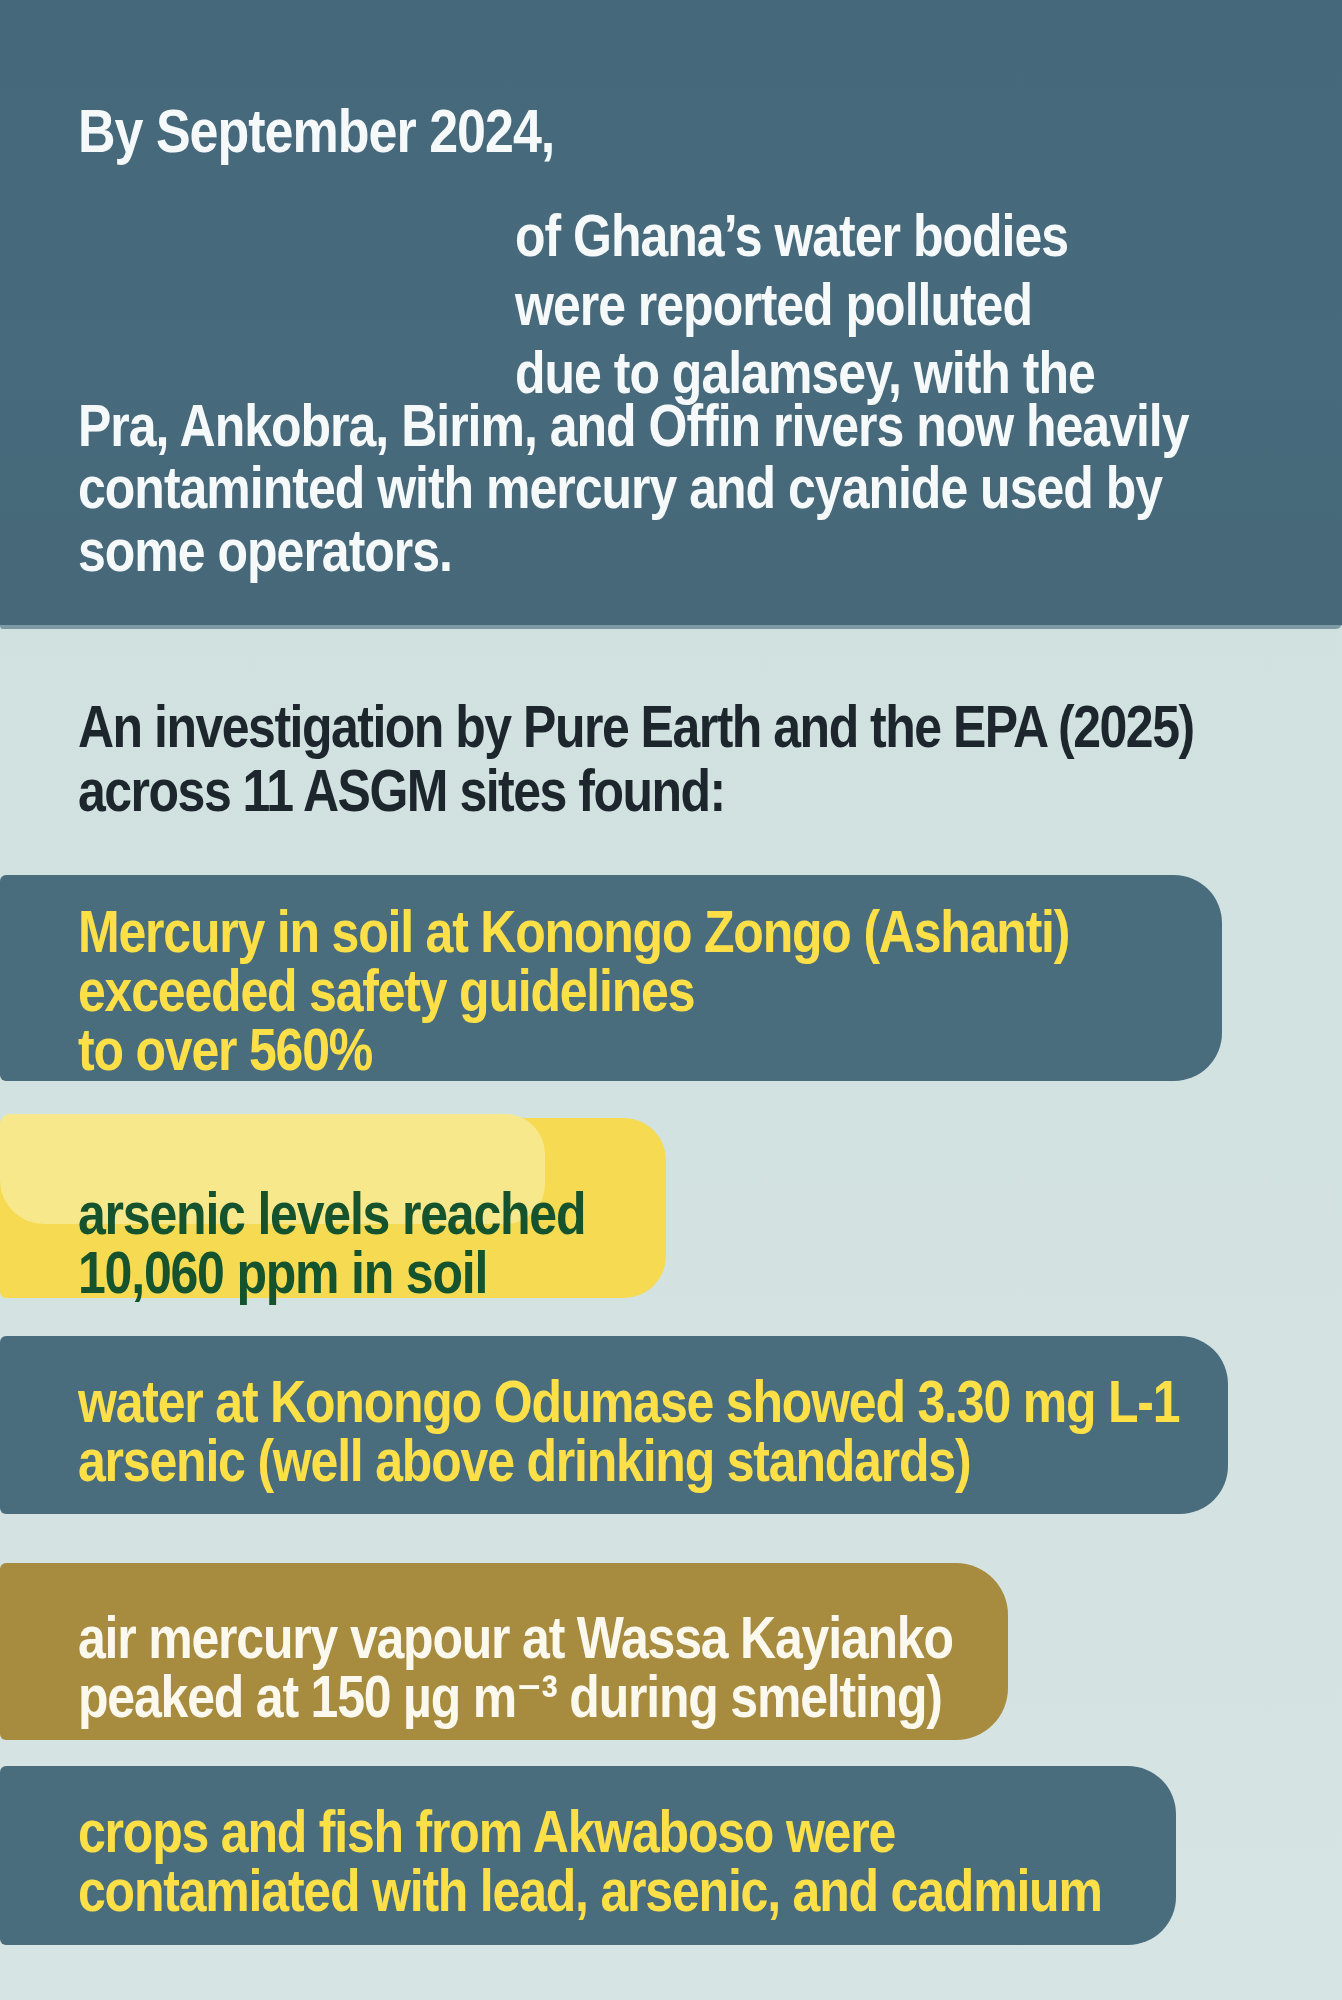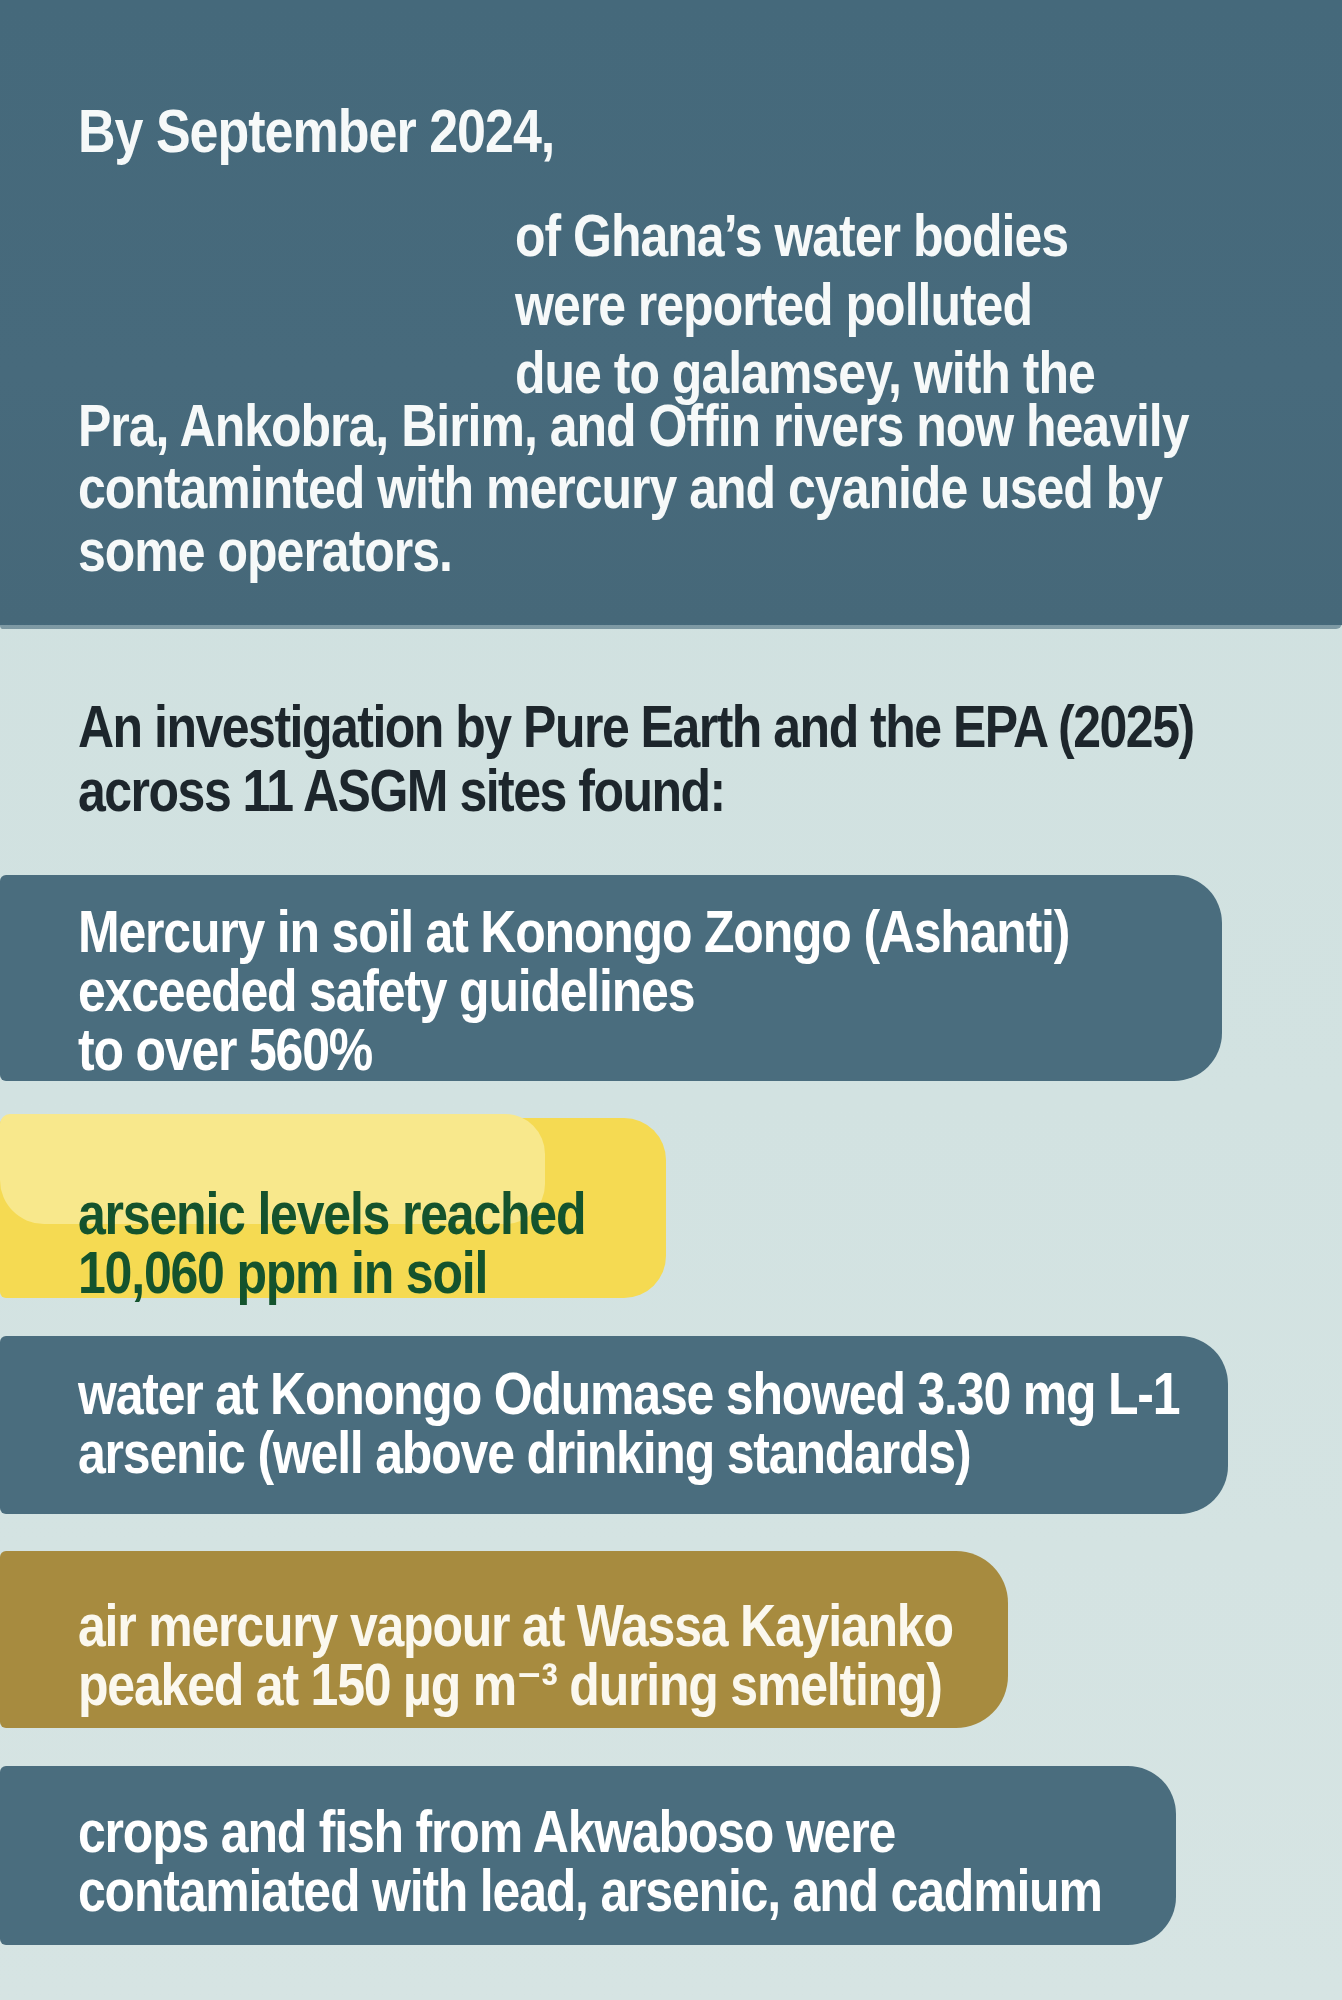--- a/index.html
+++ b/index.html
@@ -47,30 +47,30 @@
     transform:scaleY(1.18);transform-origin:left top;
   }
   
   .block{
     position:absolute;left:0;box-sizing:border-box;
     padding-left:78px;
     font-size:50px;line-height:50px;
     letter-spacing:-1.2px;white-space:nowrap;
   }
   .block .lines{transform:scaleY(1.18);transform-origin:left top;position:relative;z-index:1;}
-  .block-teal{background:#4a6d7e;color:#ffffff;border-radius:6px 48px 48px 6px;}
-  .block-olive{background:#a78b3f;color:#fbf8ee;border-radius:6px 52px 52px 6px;}
+  .block-teal{background:#4a6d7e;color:#fde047;border-radius:6px 48px 48px 6px;}
+  .block-olive{background:#a78b3f;color:#fbf8ee;border-radius:6px 52px 52px 6px;margin-top:12px;}
   .block-yellow{background:#f5da52;color:#14532d;border-radius:6px 42px 42px 6px;}
   .block-yellow::before{
     content:"";position:absolute;left:0;top:-4px;width:545px;height:110px;
     background:#f8e88c;border-radius:10px 40px 40px 44px;z-index:0;
   }
   .b1{top:875px;width:1222px;height:206px;padding-top:27px;}
   .b2{top:1118px;width:666px;height:180px;padding-top:66px;}
-  .b3{top:1336px;width:1228px;height:178px;padding-top:28px;}
+  .b3{top:1336px;width:1228px;height:178px;padding-top:36px;}
   .b4{top:1551px;width:1008px;height:177px;padding-top:45px;}
   .b5{top:1766px;width:1176px;height:179px;padding-top:36px;}
   
   .hero::after{
     content:"";position:absolute;left:0;bottom:-4px;width:100%;height:6px;
     background:inherit;border-radius:0 0 10px 6px;opacity:.6;
   }
 </style>
 </head>
 <body>

